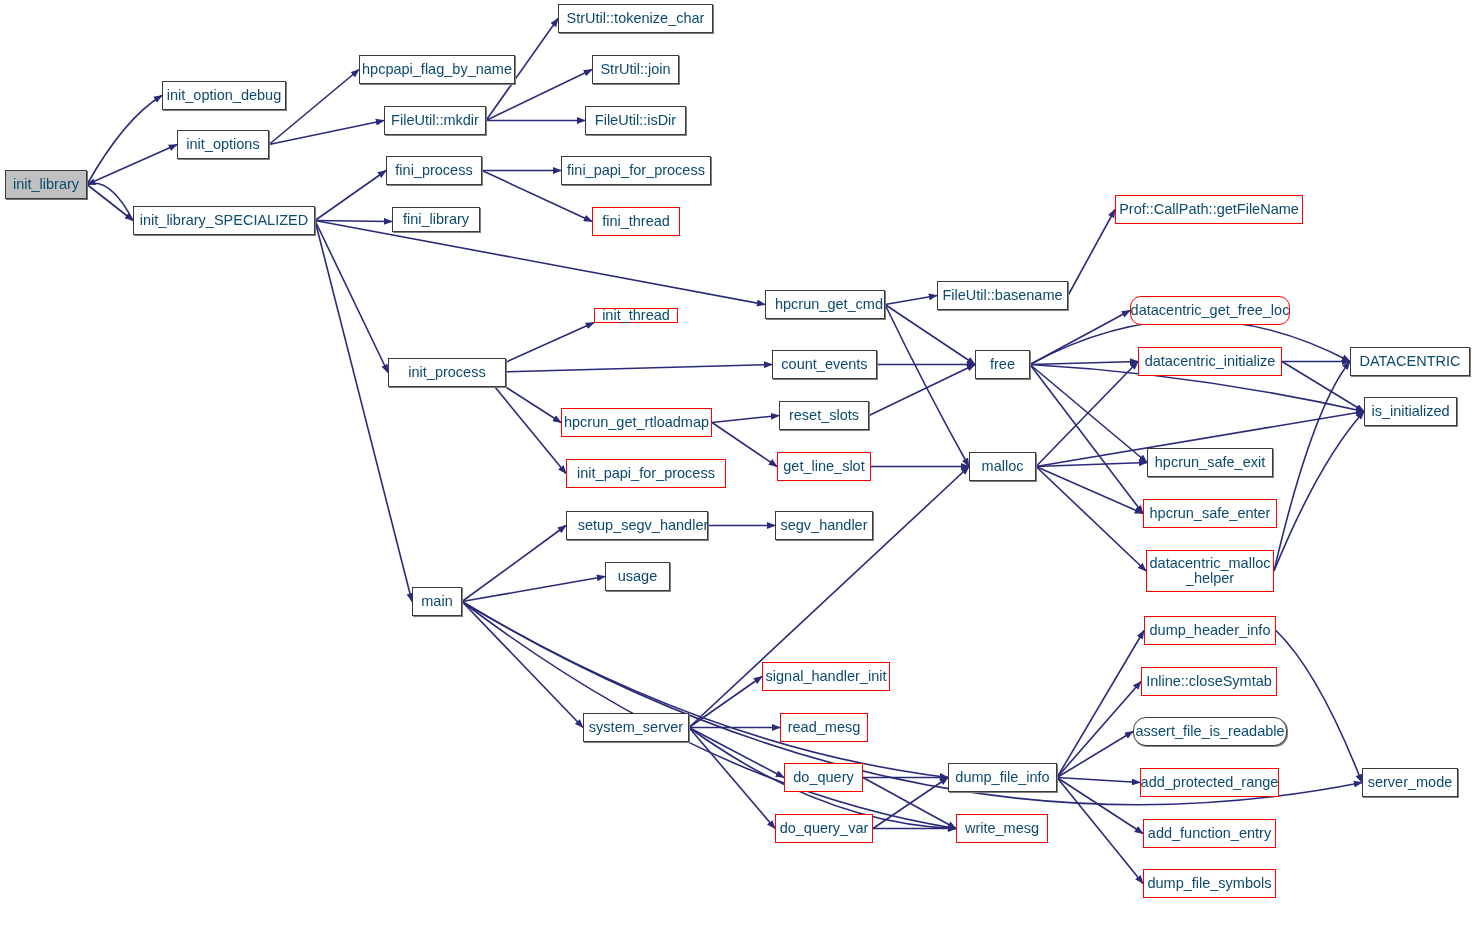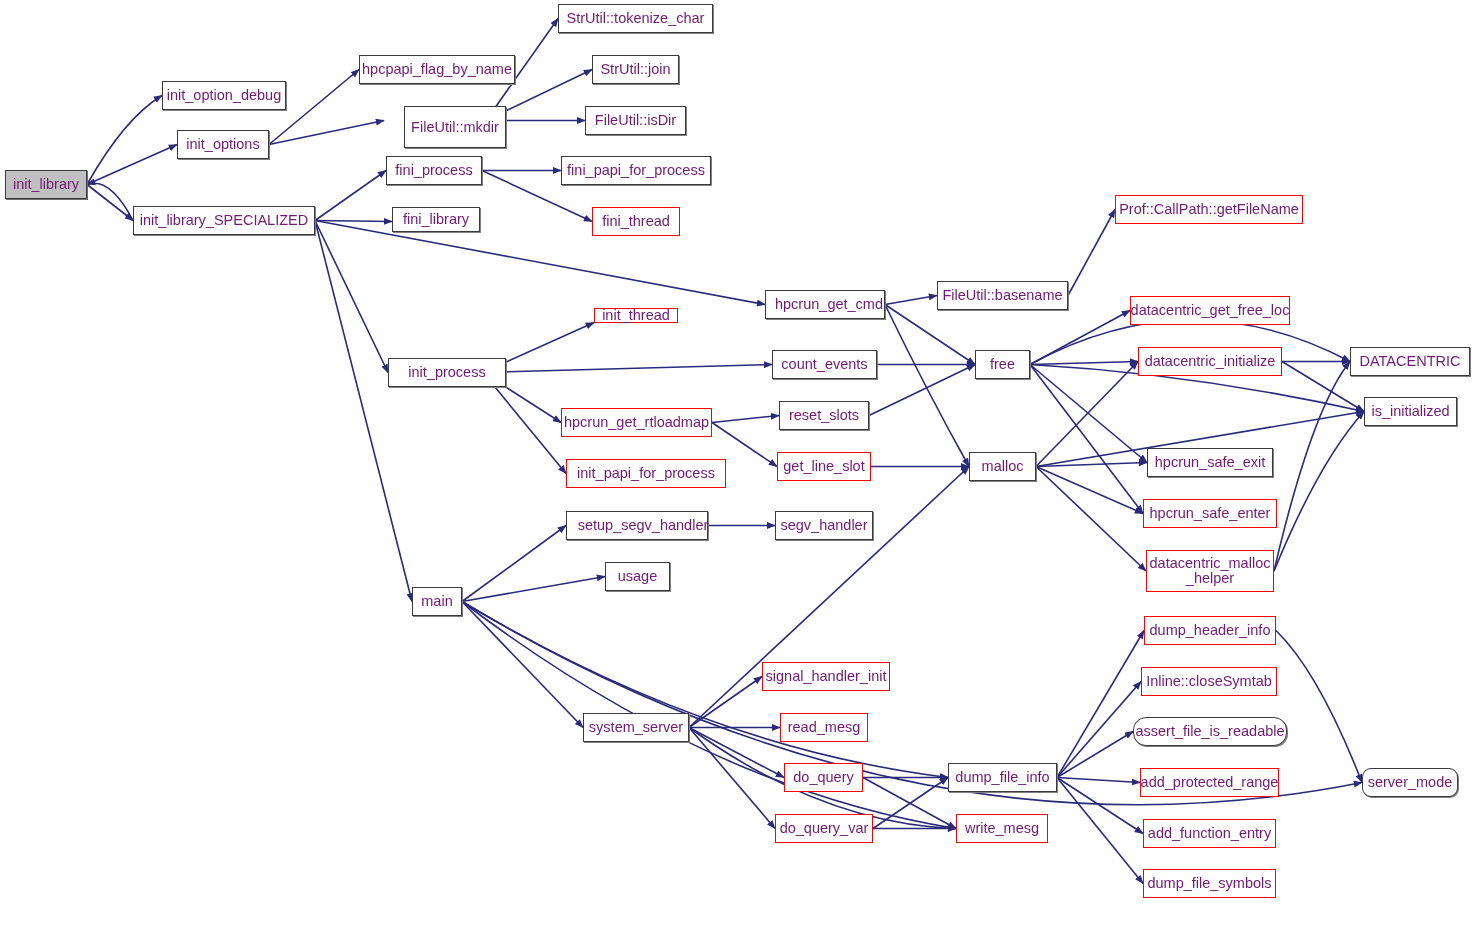--- a/index.html
+++ b/index.html
@@ -1,21 +1,21 @@
 <!DOCTYPE html>
 <html><head>
 <meta charset="utf-8">
 <style>
   html,body{margin:0;padding:0;background:#ffffff;}
   #canvas{position:relative;width:1475px;height:951px;background:#ffffff;
           font-family:"Liberation Sans","DejaVu Sans",sans-serif;overflow:hidden;}
   svg.edges{position:absolute;left:0;top:0;width:1475px;height:951px;}
   .node{position:absolute;box-sizing:border-box;display:flex;align-items:center;
         justify-content:center;background:#ffffff;border:1px solid #000000;
-        font-size:14.5px;color:#701a75;white-space:pre;line-height:1.12;
+        font-size:14.5px;color:#0c4a6e;white-space:pre;line-height:1.12;
         text-align:center;}
   .node.red{border:1px solid #ff0000;}
   .node.black{border:1px solid #3a3a3a;box-shadow:1px 1px 0 0 #808080;}
   .node.root{background:#c0c0c0;border:1px solid #3a3a3a;box-shadow:1px 1px 0 0 #707070;}
   .node.two-line{line-height:1.05;}
 </style>
 </head>
 <body>
 
 <div id="canvas">
@@ -95,21 +95,21 @@
         <path d="M1057,777.5 Q1100,830.5 1143,883.5"></path>
         <path d="M1276,630.5 Q1319,672.5 1362,782.5"></path>
       </g>
   </svg>
   <div id="node-layer">
       <div class="node root" style="left: 5px; top: 170px; width: 82px; height: 29px;">init_library</div>
       <div class="node black" style="left: 162px; top: 81px; width: 124px; height: 29px;">init_option_debug</div>
       <div class="node black" style="left: 177px; top: 130px; width: 92px; height: 29px;">init_options</div>
       <div class="node black" style="left: 133px; top: 206px; width: 182px; height: 29px;">init_library_SPECIALIZED</div>
       <div class="node black" style="left: 359px; top: 55px; width: 156px; height: 29px;">hpcpapi_flag_by_name</div>
-      <div class="node black" style="left: 384px; top: 106px; width: 102px; height: 42px; margin-left: 20px;">FileUtil::mkdir</div>
+      <div class="node black" style="left: 384px; top: 106px; width: 102px; height: 29px;">FileUtil::mkdir</div>
       <div class="node black" style="left: 558px; top: 4px; width: 155px; height: 29px;">StrUtil::tokenize_char</div>
       <div class="node black" style="left: 592px; top: 55px; width: 87px; height: 29px;">StrUtil::join</div>
       <div class="node black" style="left: 585px; top: 106px; width: 101px; height: 29px;">FileUtil::isDir</div>
       <div class="node black" style="left: 386px; top: 156px; width: 96px; height: 29px;">fini_process</div>
       <div class="node black" style="left: 392px; top: 207px; width: 88px; height: 25px;">fini_library</div>
       <div class="node black" style="left: 561px; top: 156px; width: 150px; height: 29px;">fini_papi_for_process</div>
       <div class="node red" style="left: 592px; top: 207px; width: 88px; height: 29px;">fini_thread</div>
       <div class="node black" style="left: 388px; top: 358px; width: 118px; height: 29px;">init_process</div>
       <div class="node red" style="left: 594px; top: 308px; width: 84px; height: 15px;">init_thread</div>
       <div class="node red" style="left: 561px; top: 408px; width: 151px; height: 29px;">hpcrun_get_rtloadmap</div>
@@ -126,29 +126,29 @@
       <div class="node red" style="left: 762px; top: 662px; width: 128px; height: 29px;">signal_handler_init</div>
       <div class="node red" style="left: 780px; top: 713px; width: 88px; height: 29px;">read_mesg</div>
       <div class="node red" style="left: 784px; top: 763px; width: 79px; height: 29px;">do_query</div>
       <div class="node red" style="left: 775px; top: 814px; width: 98px; height: 29px;">do_query_var</div>
       <div class="node black" style="left: 937px; top: 281px; width: 131px; height: 29px;">FileUtil::basename</div>
       <div class="node black" style="left: 975px; top: 350px; width: 55px; height: 29px;">free</div>
       <div class="node black" style="left: 969px; top: 452px; width: 67px; height: 29px;">malloc</div>
       <div class="node black" style="left: 948px; top: 763px; width: 109px; height: 29px;">dump_file_info</div>
       <div class="node red" style="left: 956px; top: 814px; width: 92px; height: 29px;">write_mesg</div>
       <div class="node red" style="left: 1115px; top: 195px; width: 188px; height: 29px;">Prof::CallPath::getFileName</div>
-      <div class="node red" style="left: 1130px; top: 296px; width: 160px; height: 29px;">datacentric_get_free_loc</div>
+      <div class="node red" style="left: 1130px; top: 296px; width: 160px; height: 29px; border-radius: 11px;">datacentric_get_free_loc</div>
       <div class="node red" style="left: 1138px; top: 347px; width: 144px; height: 29px;">datacentric_initialize</div>
       <div class="node black" style="left: 1147px; top: 448px; width: 126px; height: 29px;">hpcrun_safe_exit</div>
       <div class="node red" style="left: 1143px; top: 499px; width: 134px; height: 29px;">hpcrun_safe_enter</div>
       <div class="node red two-line" style="left: 1146px; top: 550px; width: 128px; height: 42px;">datacentric_malloc
 _helper</div>
       <div class="node black" style="left: 1350px; top: 347px; width: 120px; height: 29px;">DATACENTRIC</div>
       <div class="node black" style="left: 1364px; top: 397px; width: 93px; height: 29px;">is_initialized</div>
       <div class="node red" style="left: 1144px; top: 616px; width: 132px; height: 29px;">dump_header_info</div>
       <div class="node red" style="left: 1141px; top: 667px; width: 136px; height: 29px;">Inline::closeSymtab</div>
       <div class="node black" style="left: 1133px; top: 717px; width: 154px; height: 29px; border-radius: 13px;">assert_file_is_readable</div>
       <div class="node red" style="left: 1140px; top: 768px; width: 139px; height: 29px;">add_protected_range</div>
       <div class="node red" style="left: 1143px; top: 819px; width: 133px; height: 29px;">add_function_entry</div>
       <div class="node red" style="left: 1143px; top: 869px; width: 133px; height: 29px;">dump_file_symbols</div>
-      <div class="node black" style="left: 1362px; top: 768px; width: 96px; height: 29px; border-radius: 9px;">server_mode</div>
+      <div class="node black" style="left: 1362px; top: 768px; width: 96px; height: 29px;">server_mode</div>
     </div>
 </div>
 
 </body></html>

